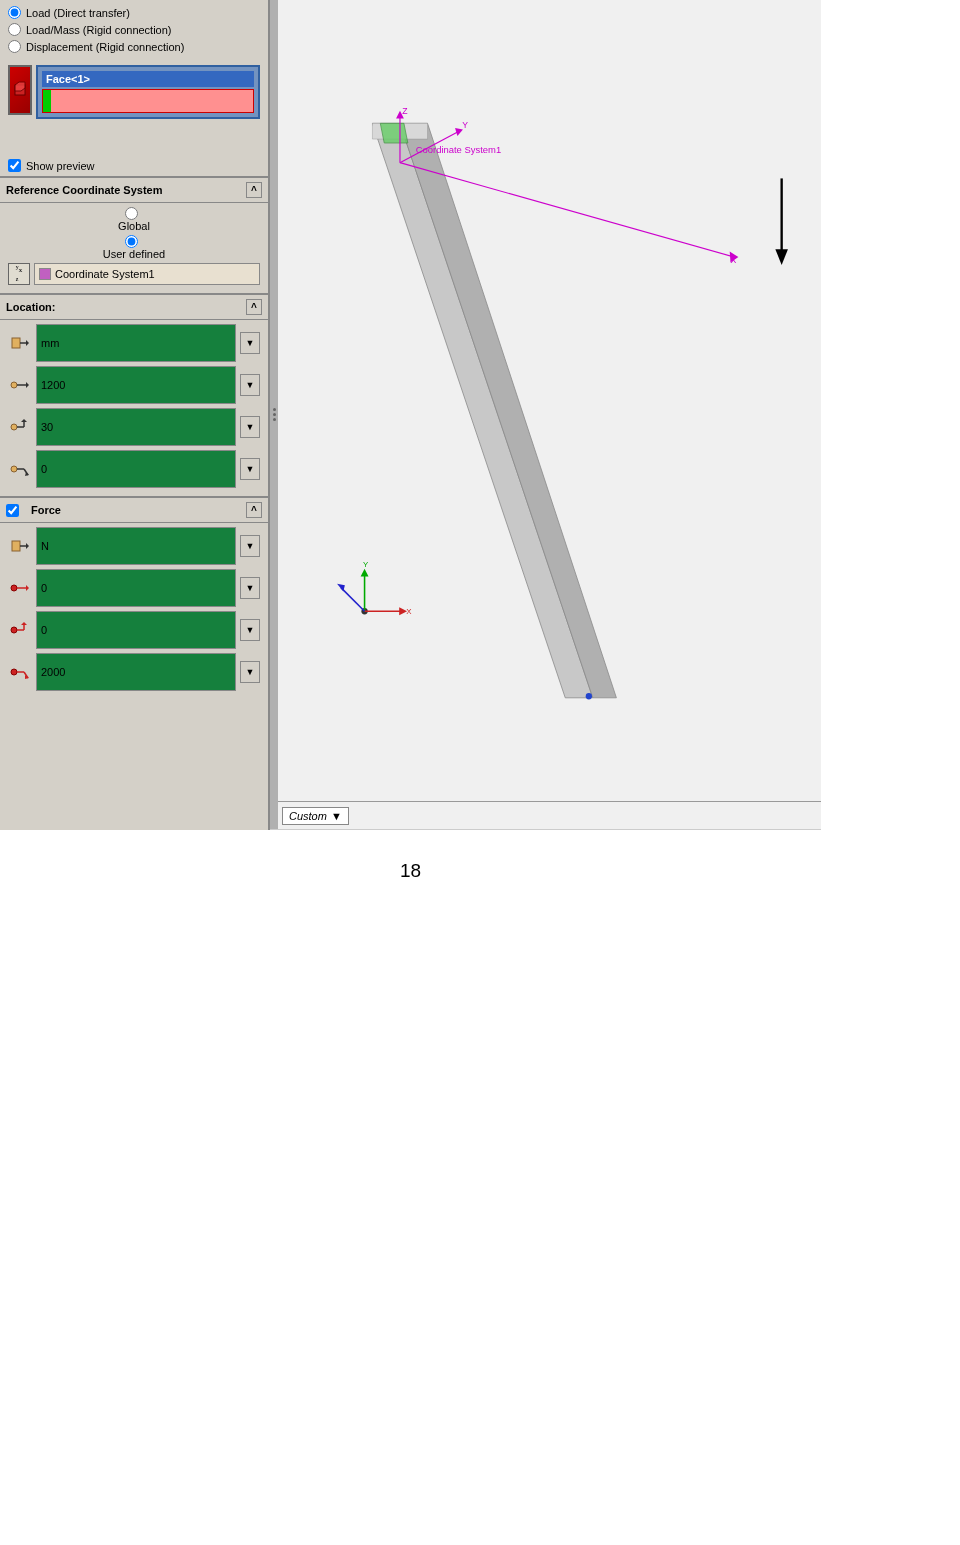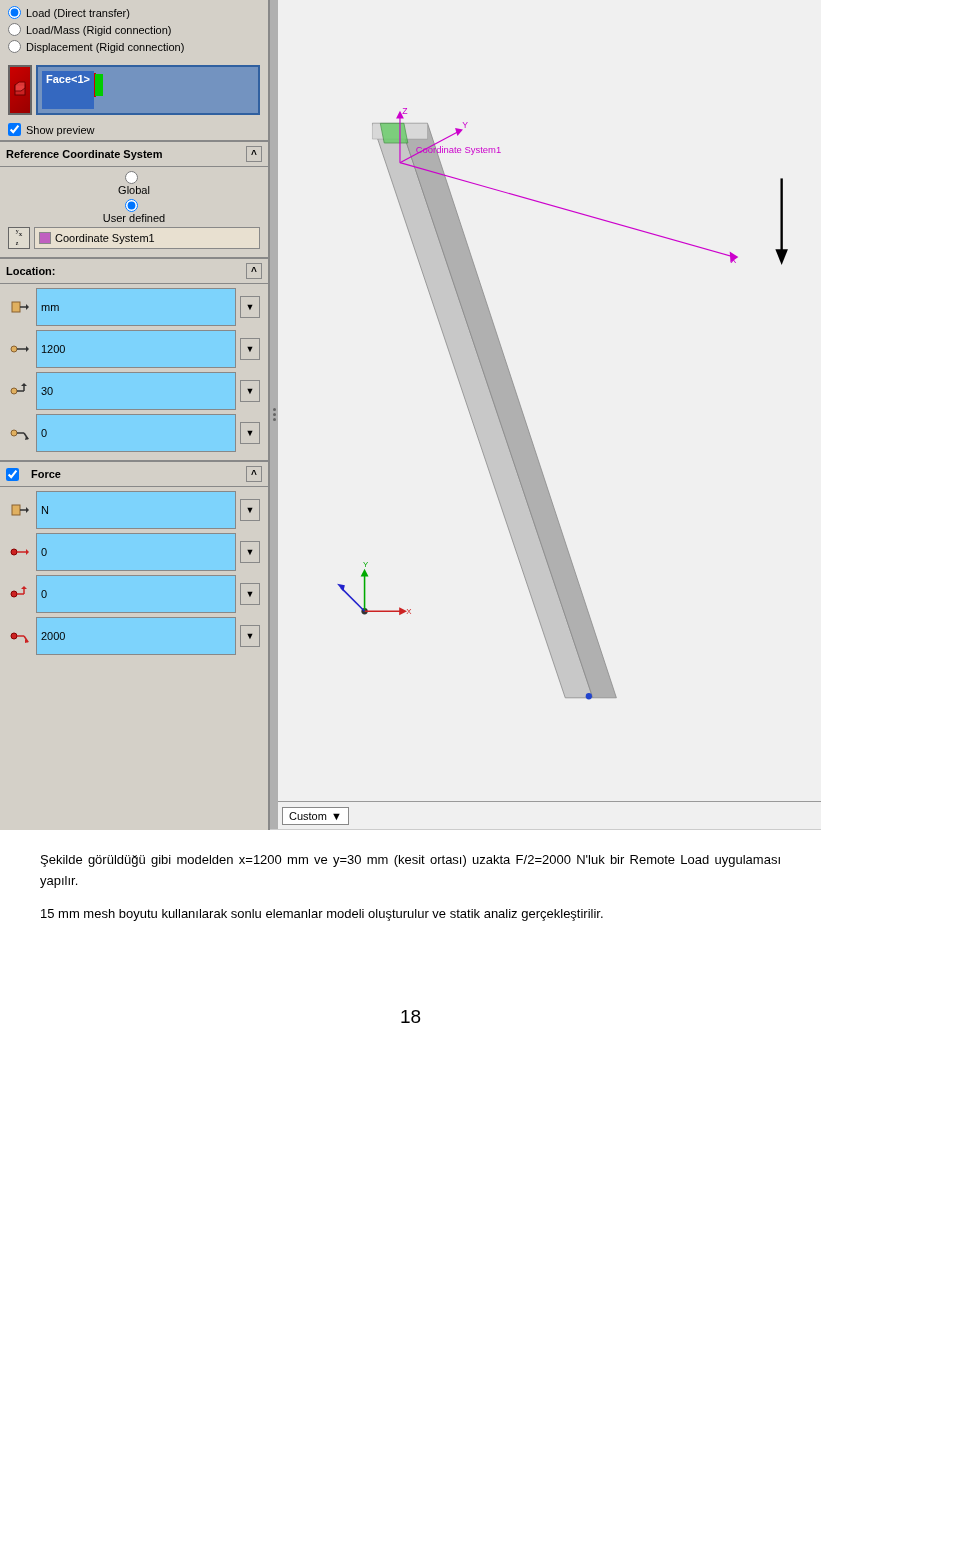--- a/index.html
+++ b/index.html
@@ -77,21 +77,21 @@
       justify-content: center;
       flex-shrink: 0;
     }
 
     .face-box {
       flex: 1;
       background: #7393c0;
       border: 2px solid #3060a0;
       padding: 4px;
       display: flex;
-      flex-direction: row;
+      flex-direction: column;
     }
 
     .face-selected {
       background: #3468c0;
       color: white;
       padding: 2px 4px;
       font-size: 11px;
       font-weight: bold;
     }
 
@@ -109,20 +109,21 @@
       background: #00cc00;
       position: absolute;
       left: 0;
     }
 
     
     .show-preview-row {
       display: flex;
       align-items: center;
       padding: 4px 8px;
+      margin-top: 32px;
     }
 
     .show-preview-row input[type="checkbox"] {
       margin-right: 5px;
     }
 
     
     .section-header {
       display: flex;
       align-items: center;
@@ -208,21 +209,21 @@
 
     .row-icon svg {
       width: 20px;
       height: 18px;
     }
 
     .input-field {
       flex: 1;
       height: 22px;
       border: 1px solid #888;
-      background: #7dd3fc;
+      background: #15803d;
       padding: 18px 4px;
       font-size: 11px;
     }
 
     .dropdown-btn {
       width: 20px;
       height: 22px;
       background: #d4d0c8;
       border: 1px solid #888;
       display: flex;
@@ -269,20 +270,21 @@
 
     .toolbar-dropdown {
       display: flex;
       align-items: center;
       background: #ffffff;
       border: 1px solid #888;
       padding: 2px 6px;
       font-size: 11px;
       cursor: pointer;
       gap: 4px;
+      font-style: italic;
     }
 
     
     .splitter {
       width: 8px;
       background: #b0b0b0;
       display: flex;
       flex-direction: column;
       align-items: center;
       justify-content: center;
@@ -596,20 +598,16 @@
           <div class="toolbar-dropdown">
             <span>Custom</span>
             <span>▼</span>
           </div>
         </div>
       </div>
     </div>
 
   </div>
 
-  <div class="text-area">
-    <p>Şekilde görüldüğü gibi modelden x=1200 mm ve y=30 mm (kesit ortası) uzakta F/2=2000 N'luk bir Remote Load uygulaması yapılır.</p>
-    <p>15 mm mesh boyutu kullanılarak sonlu elemanlar modeli oluşturulur ve statik analiz gerçekleştirilir.</p>
-  </div>
 
   <div class="page-number">18</div>
 
 </div>
 
 </body></html>

